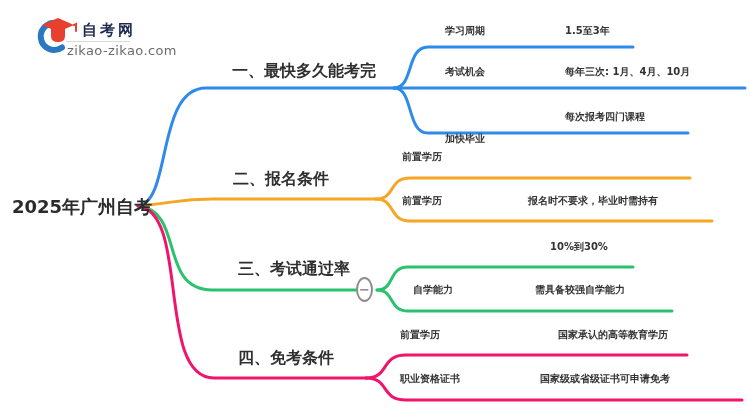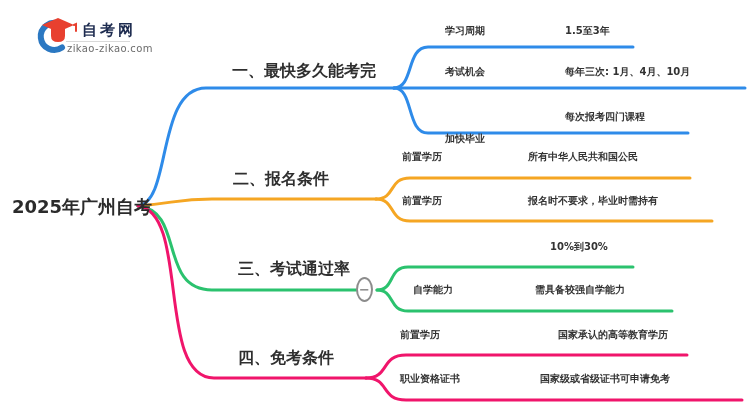--- a/index.html
+++ b/index.html
@@ -10,21 +10,21 @@
   }
   .stage{position:absolute;inset:0;width:750px;height:410px;}
   svg.lines{position:absolute;left:0;top:0;width:750px;height:410px;}
 
   
   .logo{position:absolute;left:34px;top:12px;width:110px;height:42px;cursor:pointer;}
   .logo-icon{position:absolute;left:0;top:2px;width:46px;height:42px;}
   .site-name{position:absolute;left:48px;top:9px;font-size:15px;font-weight:bold;
     color:#1d2b4f;letter-spacing:3px;white-space:nowrap;}
   .logo-sep{position:absolute;left:32px;top:29px;width:64px;height:1px;background:#d9d9d9;}
-  .site-domain{position:absolute;left:33px;top:31px;font-size:10px;color:#6b6b6b;
+  .site-domain{position:absolute;left:33px;top:31px;font-size:13px;color:#6b6b6b;
     letter-spacing:.4px;white-space:nowrap;}
 
   
   .node{position:absolute;white-space:nowrap;font-weight:600;cursor:default;}
   .root-node{font-size:18px;color:#2b2b2b;}
   .branch-label{font-size:16px;color:#2f2f2f;}
   .row-k,.row-v{font-size:10px;color:#333333;}
 
   
   .collapse-btn{
@@ -85,21 +85,20 @@
   <div class="node branch-label" style="left:232px;top:61px;">一、最快多久能考完</div>
   <div class="node row-k" style="left:445px;top:24px;">学习周期</div>
   <div class="node row-v" style="left:565px;top:24px;">1.5至3年</div>
   <div class="node row-k" style="left:445px;top:65px;">考试机会</div>
   <div class="node row-v" style="left:565px;top:65px;">每年三次: 1月、4月、10月</div>
   <div class="node row-k" style="left:445px;top:110px;margin-top:22px;">加快毕业</div>
   <div class="node row-v" style="left:565px;top:110px;">每次报考四门课程</div>
 
   <div class="node branch-label" style="left:233px;top:169px;">二、报名条件</div>
   <div class="node row-k" style="left:402px;top:150px;">前置学历</div>
-  <div class="node row-v" style="left:528px;top:150px;">所有中华人民共和国公民</div>
   <div class="node row-k" style="left:402px;top:194px;">前置学历</div>
   <div class="node row-v" style="left:528px;top:194px;">报名时不要求，毕业时需持有</div>
 
   <div class="node branch-label" style="left:238px;top:259px;">三、考试通过率</div>
   <div class="collapse-btn">−</div>
   <div class="node row-v" style="left:550px;top:240px;">10%到30%</div>
   <div class="node row-k" style="left:413px;top:283px;">自学能力</div>
   <div class="node row-v" style="left:535px;top:283px;">需具备较强自学能力</div>
 
   <div class="node branch-label" style="left:238px;top:348px;">四、免考条件</div>

